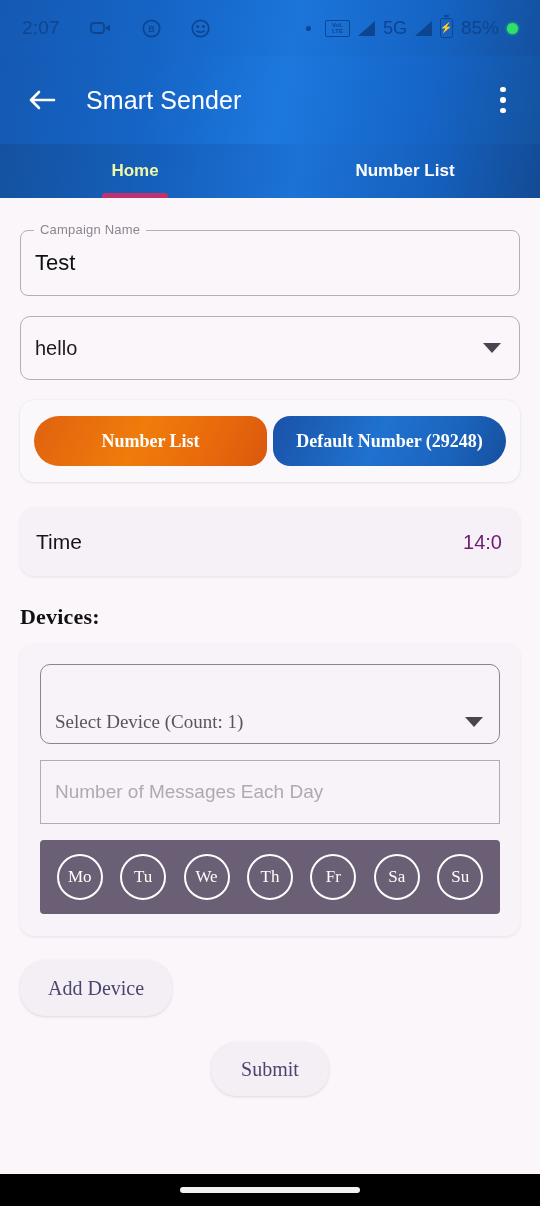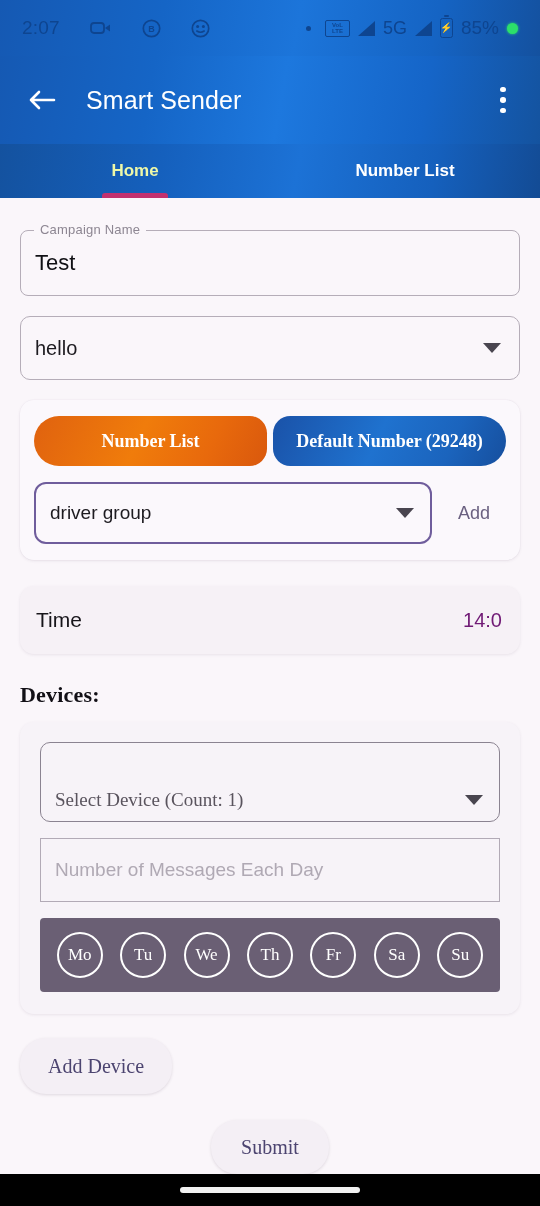--- a/index.html
+++ b/index.html
@@ -277,27 +277,20 @@
     <span class="dval">hello</span>
     <span class="caret"></span>
   </div>
 
   
   <div class="card">
     <div class="seg">
       <div class="seg-btn seg-orange">Number List</div>
       <div class="seg-btn seg-blue">Default Number (29248)</div>
     </div>
-    <div class="grouprow">
-      <div class="group-dd">
-        <span class="dval">driver group</span>
-        <span class="caret"></span>
-      </div>
-      <div class="add-link">Add</div>
-    </div>
   </div>
 
   
   <div class="time-card">
     <span class="time-label">Time</span>
     <span class="time-val">14:0</span>
   </div>
 
   
   <div class="devices-h">Devices:</div>

